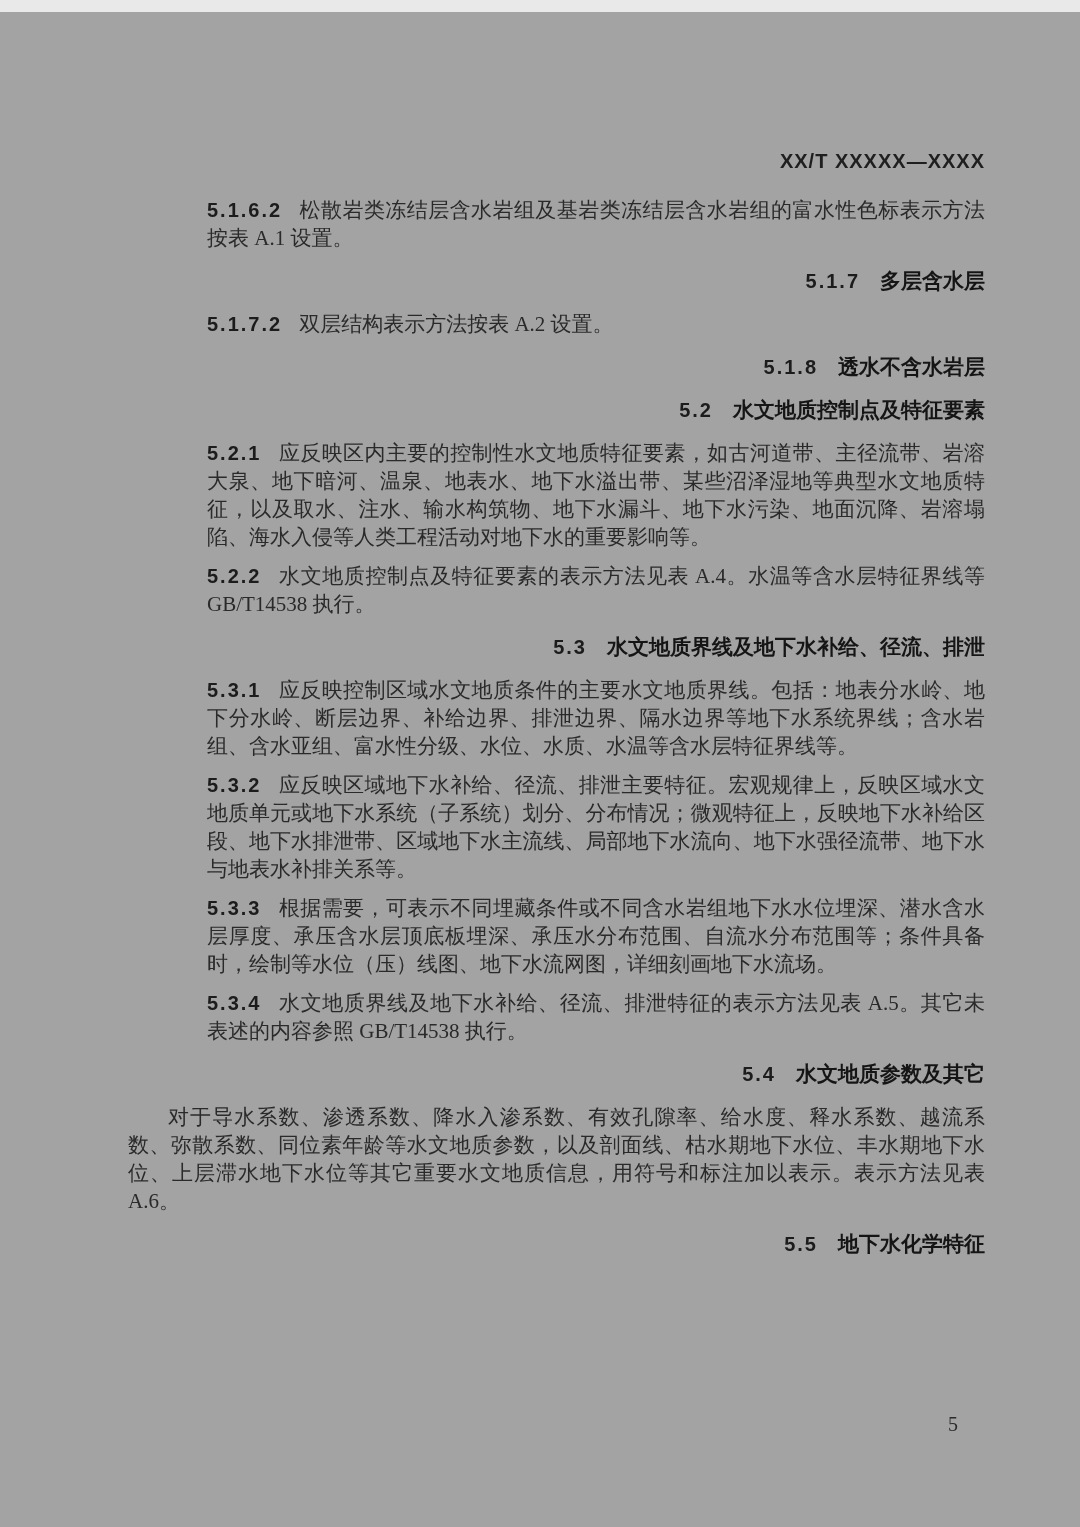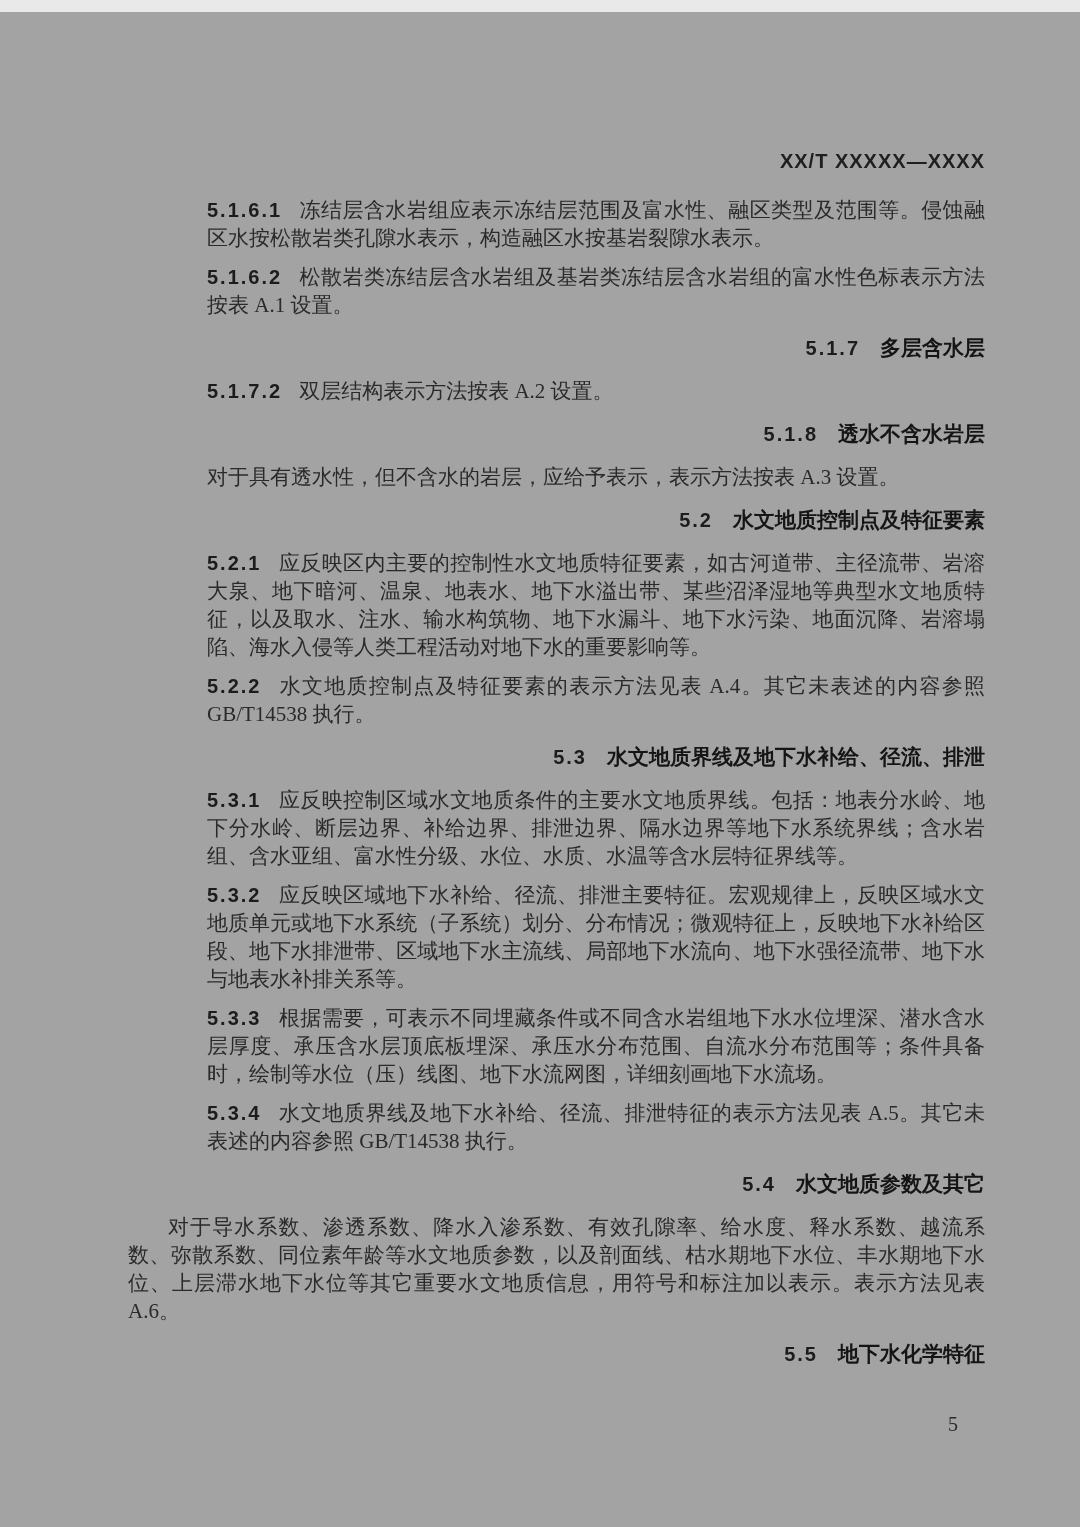--- a/index.html
+++ b/index.html
@@ -74,38 +74,36 @@
   }
 </style>
 </head>
 <body>
 
 <div class="page">
   <div class="content">
 
     <div class="doc-header">XX/T XXXXX—XXXX</div>
 
-    <p class="clause"><span class="num">5.1.6.1</span><span>冻结层含水岩组应表示冻结层范围及富水性、融区类型及范围等。侵蚀融区水按松散岩类孔隙水表示，构造融区水按基岩裂隙水表示。</span></p>
 
     <p class="clause"><span class="num">5.1.6.2</span><span>松散岩类冻结层含水岩组及基岩类冻结层含水岩组的富水性色标表示方法按表 A.1 设置。</span></p>
 
     <h3 class="h3"><span class="num">5.1.7</span><span>多层含水层</span></h3>
 
 
     <p class="clause"><span class="num">5.1.7.2</span><span>双层结构表示方法按表 A.2 设置。</span></p>
 
     <h3 class="h3"><span class="num">5.1.8</span><span>透水不含水岩层</span></h3>
 
-    <p class="plain-indent">对于具有透水性，但不含水的岩层，应给予表示，表示方法按表 A.3 设置。</p>
 
     <h2 class="h2"><span class="num">5.2</span><span>水文地质控制点及特征要素</span></h2>
 
     <p class="clause"><span class="num">5.2.1</span><span>应反映区内主要的控制性水文地质特征要素，如古河道带、主径流带、岩溶大泉、地下暗河、温泉、地表水、地下水溢出带、某些沼泽湿地等典型水文地质特征，以及取水、注水、输水构筑物、地下水漏斗、地下水污染、地面沉降、岩溶塌陷、海水入侵等人类工程活动对地下水的重要影响等。</span></p>
 
-    <p class="clause"><span class="num">5.2.2</span><span>水文地质控制点及特征要素的表示方法见表 A.4。其它未表述的内容参照 GB/T14538 执行。</span></p>
+    <p class="clause"><span class="num">5.2.2</span><span>水文地质控制点及特征要素的表示方法见表 A.4。水温等含水层特征界线等 GB/T14538 执行。</span></p>
 
     <h2 class="h2"><span class="num">5.3</span><span>水文地质界线及地下水补给、径流、排泄</span></h2>
 
     <p class="clause"><span class="num">5.3.1</span><span>应反映控制区域水文地质条件的主要水文地质界线。包括：地表分水岭、地下分水岭、断层边界、补给边界、排泄边界、隔水边界等地下水系统界线；含水岩组、含水亚组、富水性分级、水位、水质、水温等含水层特征界线等。</span></p>
 
     <p class="clause"><span class="num">5.3.2</span><span>应反映区域地下水补给、径流、排泄主要特征。宏观规律上，反映区域水文地质单元或地下水系统（子系统）划分、分布情况；微观特征上，反映地下水补给区段、地下水排泄带、区域地下水主流线、局部地下水流向、地下水强径流带、地下水与地表水补排关系等。</span></p>
 
     <p class="clause"><span class="num">5.3.3</span><span>根据需要，可表示不同埋藏条件或不同含水岩组地下水水位埋深、潜水含水层厚度、承压含水层顶底板埋深、承压水分布范围、自流水分布范围等；条件具备时，绘制等水位（压）线图、地下水流网图，详细刻画地下水流场。</span></p>
 
     <p class="clause"><span class="num">5.3.4</span><span>水文地质界线及地下水补给、径流、排泄特征的表示方法见表 A.5。其它未表述的内容参照 GB/T14538 执行。</span></p>

